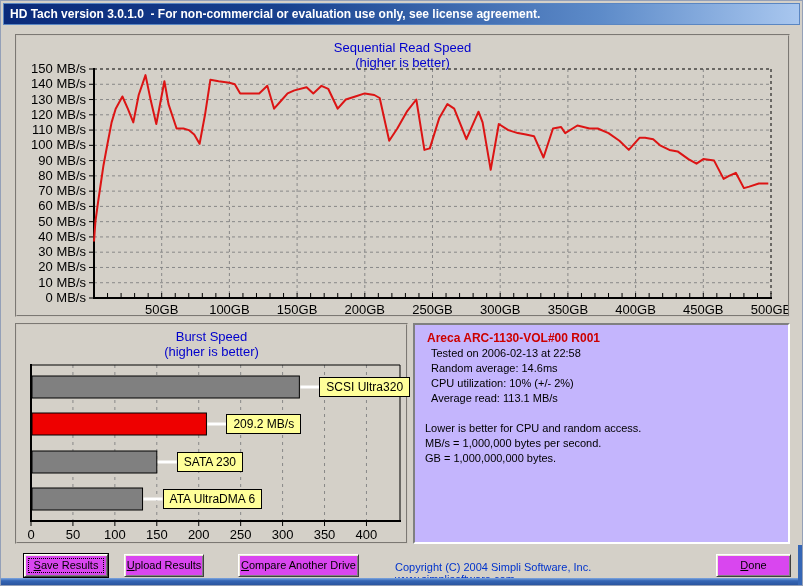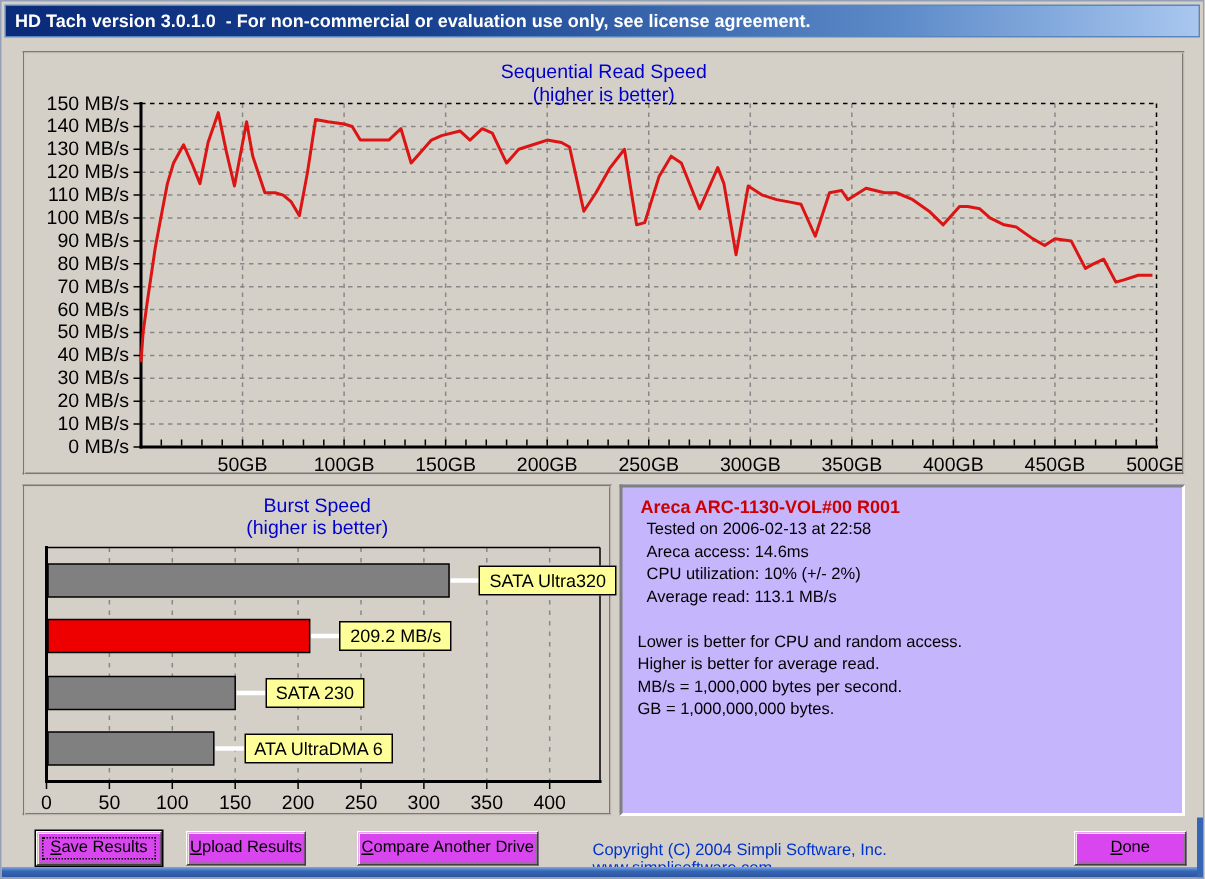--- a/index.html
+++ b/index.html
@@ -243,36 +243,35 @@
         <rect x="15" y="51" width="267.3636363636364" height="22" fill="#808080" stroke="#000"></rect>
         <line x1="283.3636363636364" y1="62" x2="302.3636363636364" y2="62" stroke="#fff" stroke-width="3"></line>
         <rect x="15" y="88" width="174.44272727272727" height="22" fill="#ee0000" stroke="#000"></rect>
         <line x1="190.44272727272727" y1="99" x2="209.44272727272727" y2="99" stroke="#fff" stroke-width="3"></line>
         <rect x="15" y="126" width="124.79545454545453" height="22" fill="#808080" stroke="#000"></rect>
         <line x1="140.79545454545453" y1="137" x2="159.79545454545453" y2="137" stroke="#fff" stroke-width="3"></line>
         <rect x="15" y="163" width="110.53863636363636" height="22" fill="#808080" stroke="#000"></rect>
         <line x1="126.53863636363636" y1="174" x2="145.53863636363636" y2="174" stroke="#fff" stroke-width="3"></line>
       </svg>
     <div id="burst-labels" style="position:absolute;left:0;top:0;right:0;bottom:0;z-index:2;">
-        <div class="blabel" style="left: 302.364px; top: 52px;">SATA Ultra320</div>
+        <div class="blabel" style="left: 302.364px; top: 52px;">SCSI Ultra320</div>
         <div class="blabel" style="left: 209.443px; top: 89px;">209.2 MB/s</div>
         <div class="blabel" style="left: 159.795px; top: 127px;">SATA 230</div>
         <div class="blabel" style="left: 145.539px; top: 164px;">ATA UltraDMA 6</div>
       </div>
   </div>
 
   <div id="info-panel">
     <div class="drive-name">Areca ARC-1130-VOL#00 R001</div>
     <div class="detail">Tested on 2006-02-13 at 22:58</div>
-    <div class="detail">Areca access: 14.6ms</div>
+    <div class="detail">Random average: 14.6ms</div>
     <div class="detail">CPU utilization: 10% (+/- 2%)</div>
     <div class="detail">Average read: 113.1 MB/s</div>
     <div class="notes">
       <div>Lower is better for CPU and random access.</div>
-      <div>Higher is better for average read.</div>
       <div>MB/s = 1,000,000 bytes per second.</div>
       <div>GB = 1,000,000,000 bytes.</div>
     </div>
   </div>
 
   <button class="btn default" id="save-btn">
     <span><u>S</u>ave Results</span>
     <span class="focus-rect"></span>
   </button>
   <button class="btn" id="upload-btn">

